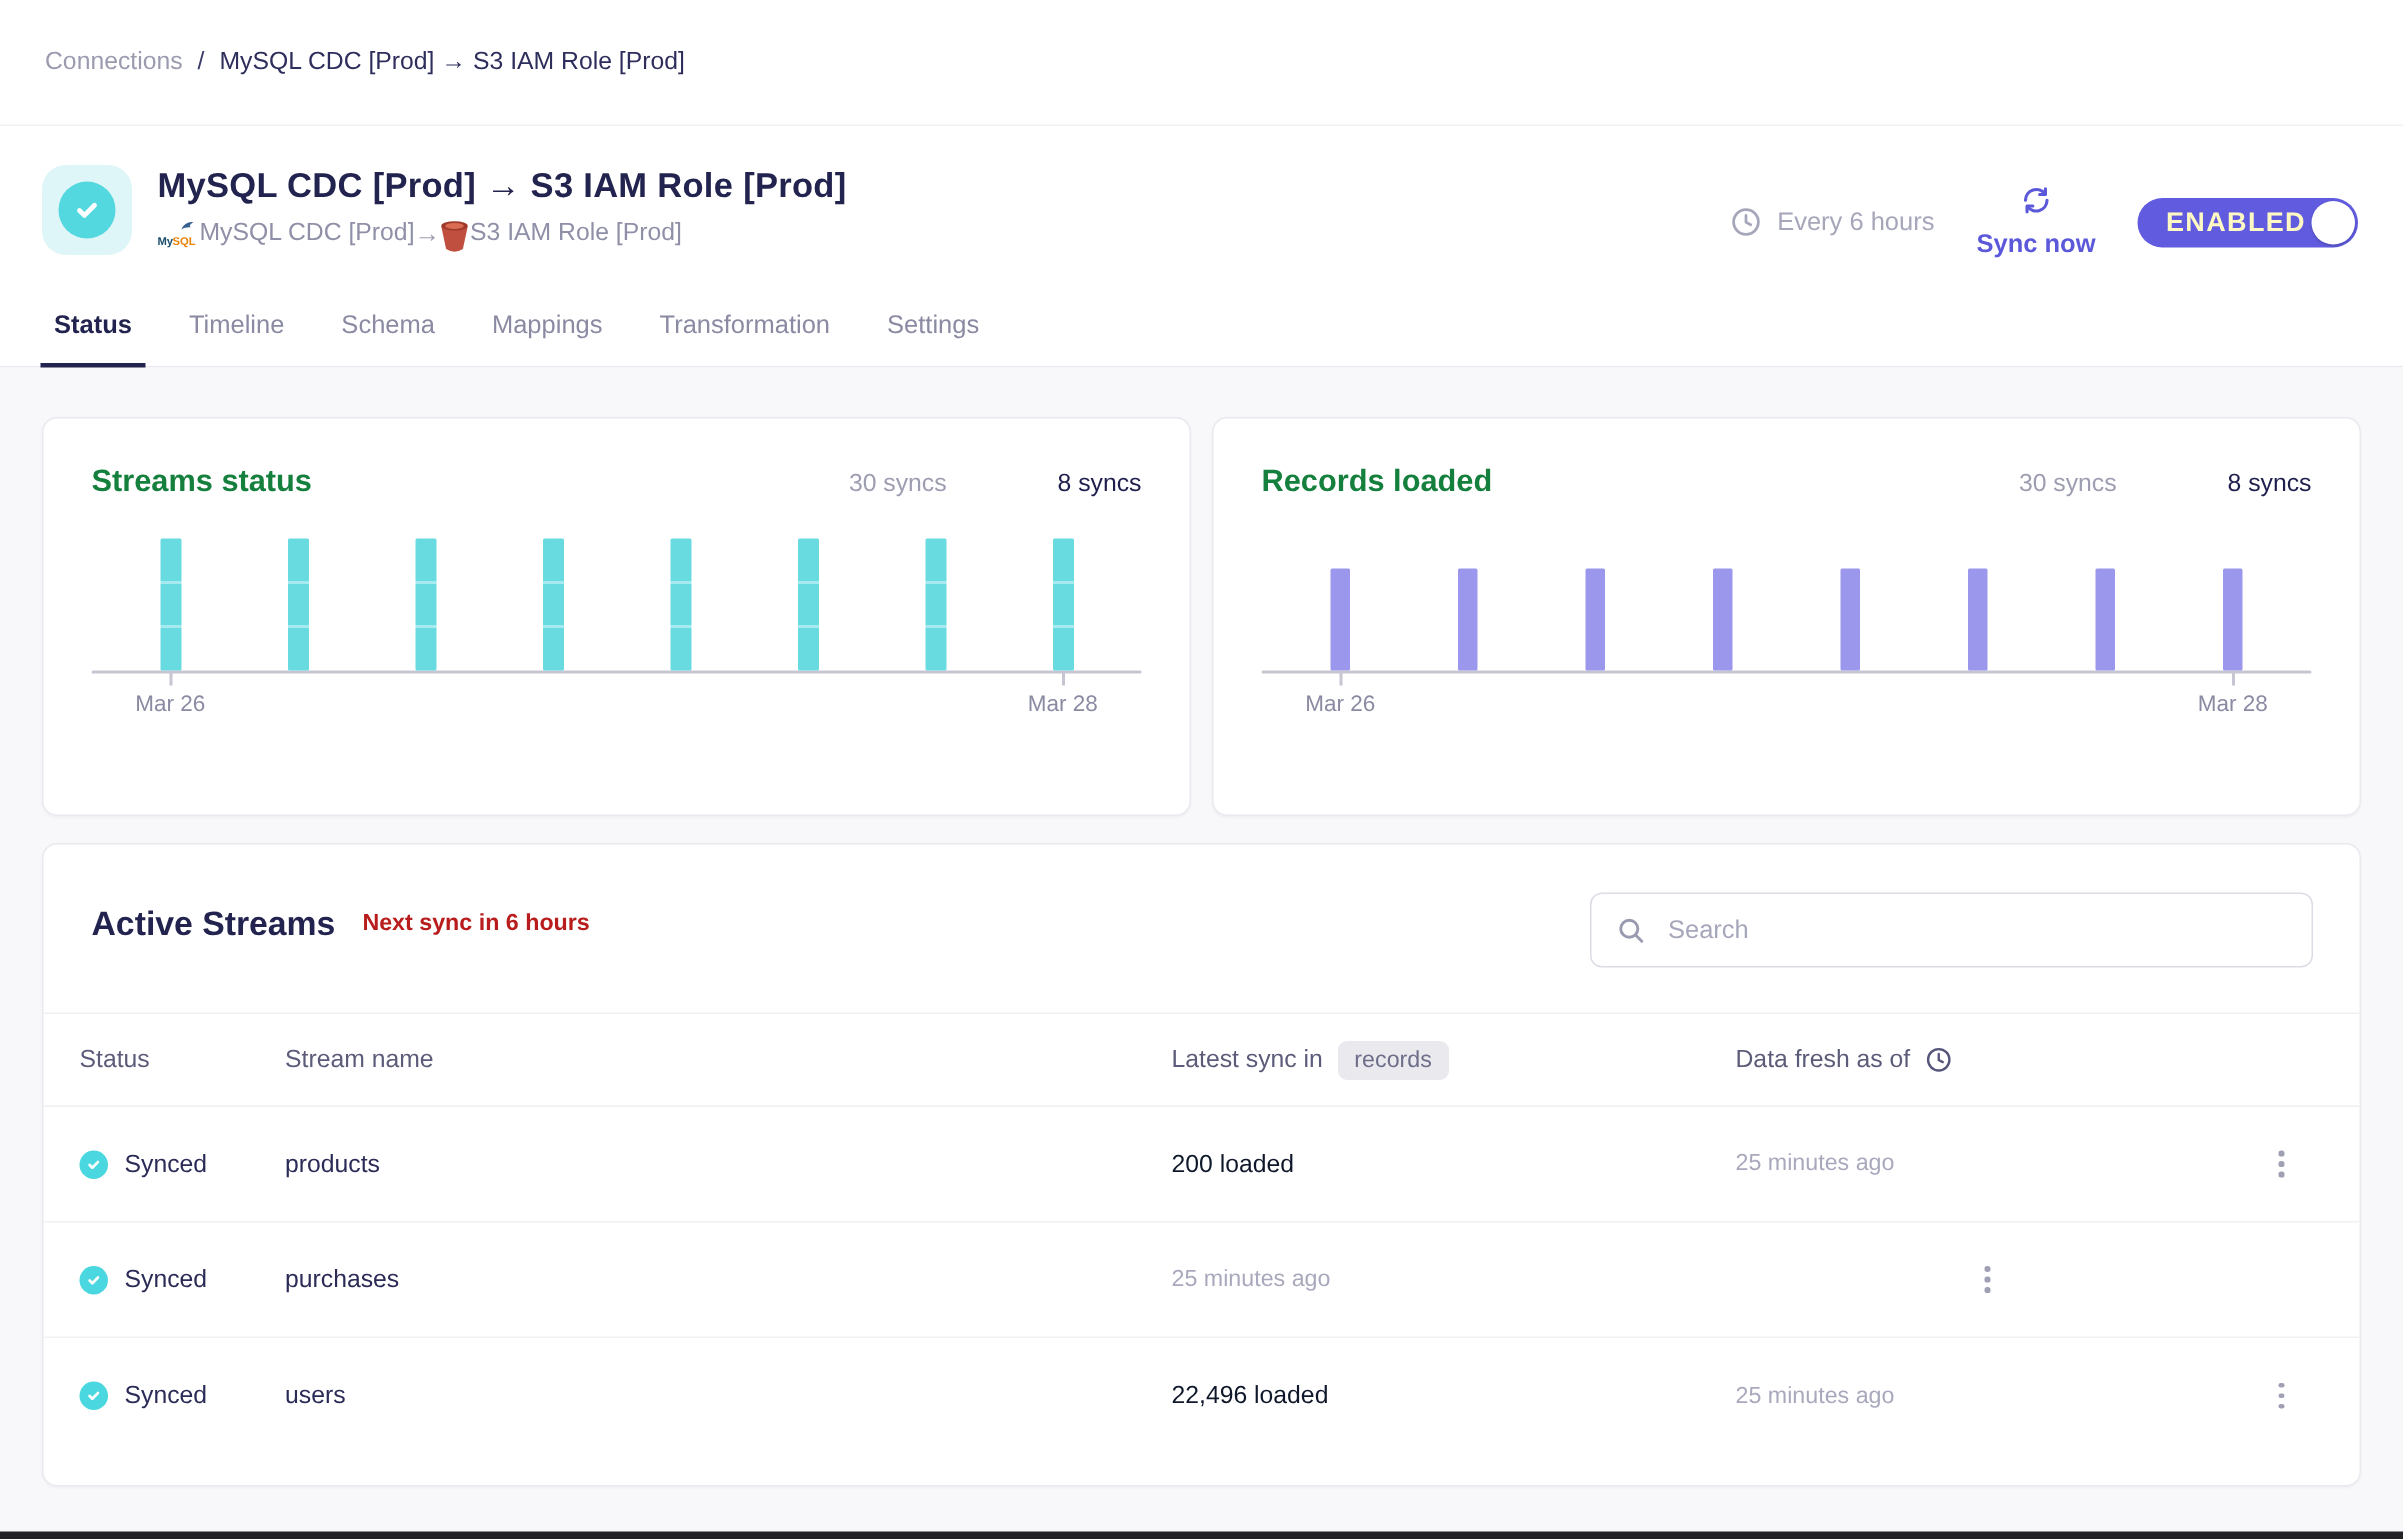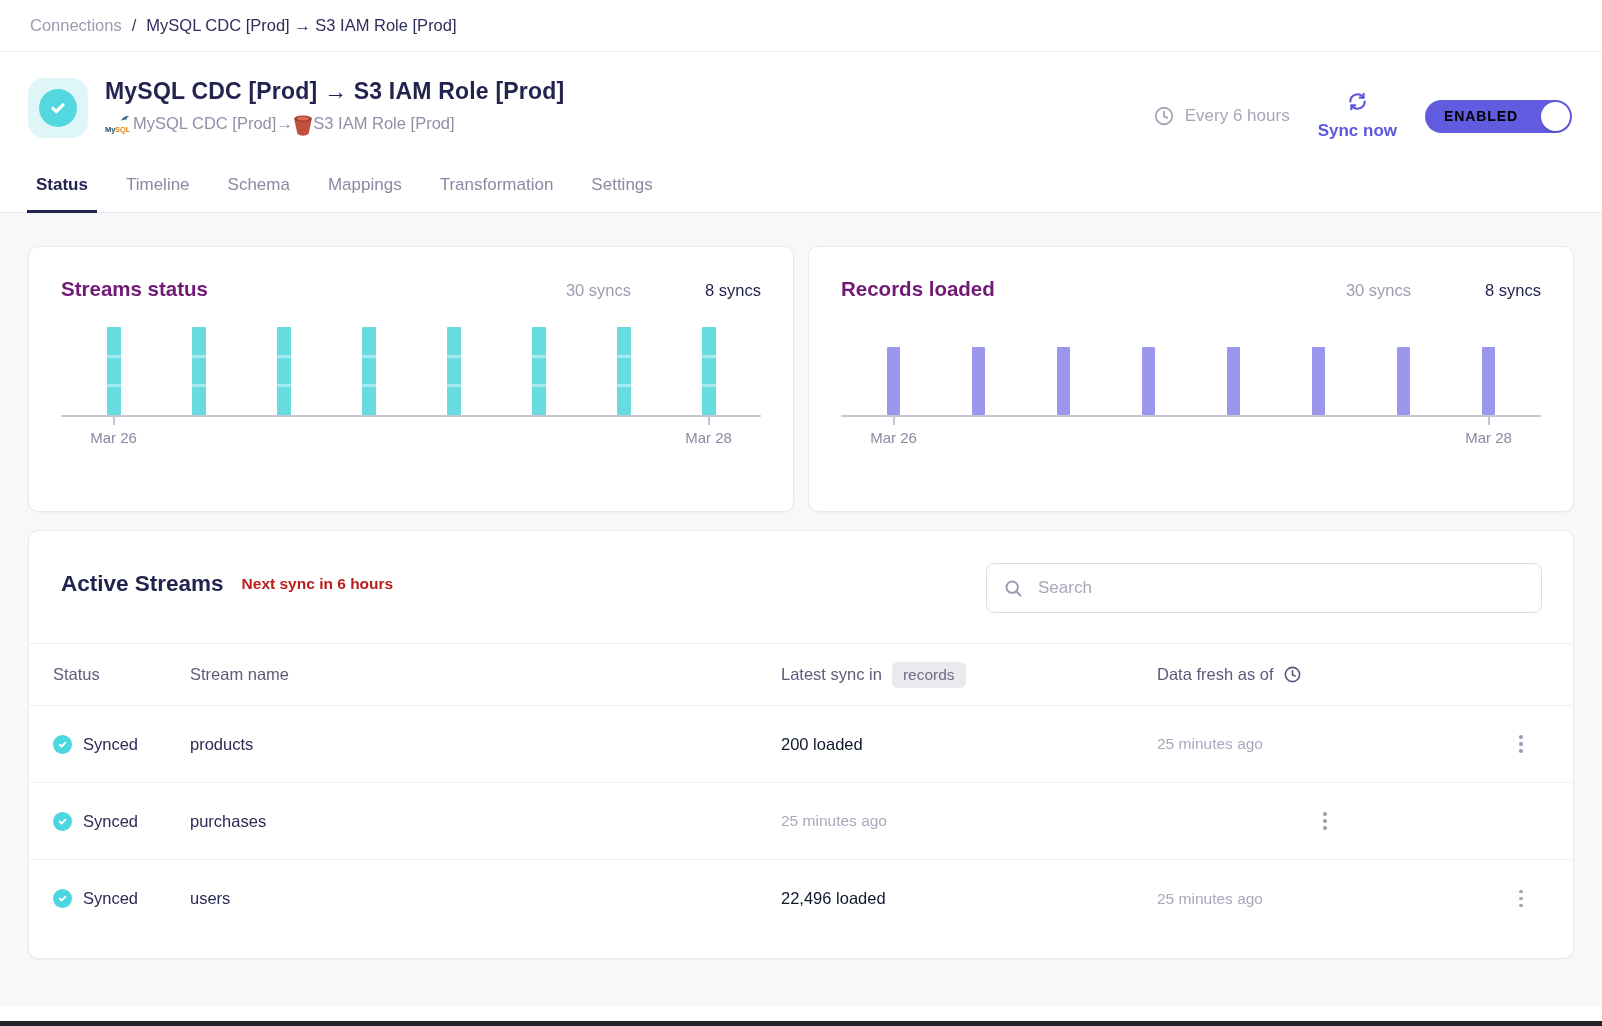--- a/index.html
+++ b/index.html
@@ -1,21 +1,21 @@
 <!DOCTYPE html>
 <html><head>
 <meta charset="utf-8">
 <style>
   * { box-sizing: border-box; }
   html,body { margin:0; padding:0; }
   body { font-family:"Liberation Sans", sans-serif; background:#fff; }
   .page { width:1602px; height:1026px; position:relative; overflow:hidden; background:#fff; }
 
   
-  .breadcrumb { height:52px; display:flex; align-items:center; padding:0 30px; gap:10px;
+  .breadcrumb { height:84px; display:flex; align-items:center; padding:0 30px; gap:10px;
                 font-size:16.5px; border-bottom:1px solid #F1F1F5; background:#fff; }
   .crumb-root { color:#9B9BB0; cursor:pointer; }
   .crumb-sep  { color:#3A3A66; }
   .crumb-cur  { color:#2E2E5C; }
 
   
   .conn-header { display:flex; align-items:flex-start; padding:26px 30px 0 28px; background:#fff; }
   .badge { width:60px; height:60px; border-radius:16px; background:#DFF6F8;
            display:flex; align-items:center; justify-content:center; flex:none; }
   .badge-circle { width:38px; height:38px; border-radius:50%; background:#53D8E0;
@@ -24,61 +24,61 @@
   .conn-title { font-size:23px; font-weight:700; color:#23234F; letter-spacing:.2px; }
   .conn-sub { margin-top:9px; display:flex; align-items:flex-start; 
               font-size:16.5px; color:#8F8FA8; }
   .sub-arrow { color:#9D9DB2; font-size:17px; }
   .head-right { display:flex; align-items:center; gap:28px; margin-top:13px; flex:none; }
   .schedule { display:flex; align-items:center; gap:10px; color:#A6A6BB; font-size:17px; }
   .syncnow { display:flex; align-items:center; gap:9px; color:#5B58DA; font-size:17px;
              font-weight:700; cursor:pointer;flex-direction:column; }
   .toggle { width:147px; height:33px; border-radius:17px; background:#615CDF; position:relative;
             display:flex; align-items:center; cursor:pointer; }
-  .toggle-label { color:#000000; font-size:14px; font-weight:700; letter-spacing:.9px; margin-left:19px; }
+  .toggle-label { color:#fef9c3; font-size:18px; font-weight:700; letter-spacing:.9px; margin-left:19px; }
   .toggle-knob { position:absolute; right:2px; top:2px; width:29px; height:29px; border-radius:50%;
                  background:#fff; box-shadow:0 1px 2px rgba(20,20,50,.25); }
 
   
   .tabs { display:flex; gap:38px; padding-left:36px; margin-top:22px;
           border-bottom:1px solid #E9E9EF; background:#fff; }
   .tab { font-size:17px; color:#8A8AA3; padding:12px 0 17px; cursor:pointer; position:relative; }
   .tab.active { color:#23234F; font-weight:700; }
   .tab.active::after { content:""; position:absolute; left:-9px; right:-9px; bottom:-1px;
                        height:3px; background:#23234F; }
 
   
   .main { background:#F8F8FB; padding:33px 28px 0; height:794px; }
   .cards-row { display:flex; gap:14px; }
   .card { background:#fff; border:1px solid #E9E9EF; border-radius:10px;
           box-shadow:0 1px 2px rgba(30,30,60,.04); }
   .chart-card { flex:1; height:266px; padding:30px 32px; }
   .card-head { display:flex; justify-content:space-between; align-items:baseline; }
-  .card-title { font-size:20.5px; font-weight:700; color:#701a75; margin:0; }
+  .card-title { font-size:20.5px; font-weight:700; color:#15803d; margin:0; }
   .legend { display:flex; gap:30px; font-size:16.5px; }
   .legend .muted { color:#9D9DB2; cursor:pointer; }
   .legend .strong { color:#1F1F4E; font-weight:400; cursor:pointer;margin-left:44px; }
 
   .chart { margin-top:26px; position:relative; }
   .bars { display:flex; height:88px; align-items:flex-end; padding:0 10px; }
   .bar-slot { flex:1; display:flex; justify-content:center; align-items:flex-end;
               height:100%; position:relative; }
   .bar { border-radius:1px; }
   .axis { height:2px; background:#C6C6D2; border-radius:1px; }
   .tick { position:absolute; left:50%; transform:translateX(-50%); top:100%; width:2px;
           height:10px; background:#C6C6D2; }
   .xlabel { position:absolute; left:50%; transform:translateX(-50%); top:calc(100% + 14px);
             font-size:15px; color:#8A8AA3; white-space:nowrap; }
 
   
   .streams-card { margin-top:18px; height:429px; position:relative; padding:0; }
   .streams-head { display:flex; align-items:center; padding:40px 32px 0; }
   .streams-title { font-size:22.5px; font-weight:700; color:#23234F; }
   .streams-sub { margin-left:18px; font-size:15.5px; font-weight:700; color:#b91c1c; }
-  .search { position:absolute; top:32px; right:31px; width:556px; height:50px;
+  .search { position:absolute; top:32px; right:31px; width:482px; height:50px;
             border:1px solid #DCDCE6; border-radius:8px; background:#fff;
             display:flex; align-items:center; padding:0 16px; gap:12px; }
   .search input { border:none; outline:none; font-size:17px; color:#33335E; width:100%;
                   font-family:"Liberation Sans", sans-serif; background:transparent; }
   .search input::placeholder { color:#A7A7BC; }
 
   .thead, .trow { display:grid; grid-template-columns:137px 591px 376px 1fr 56px;
                   padding:0 24px; align-items:center; }
   .thead { margin-top:46px; height:63px; border-top:1px solid #EFEFF3; border-bottom:1px solid #EFEFF3;
            font-size:16.5px; color:#5C5C7A; }

